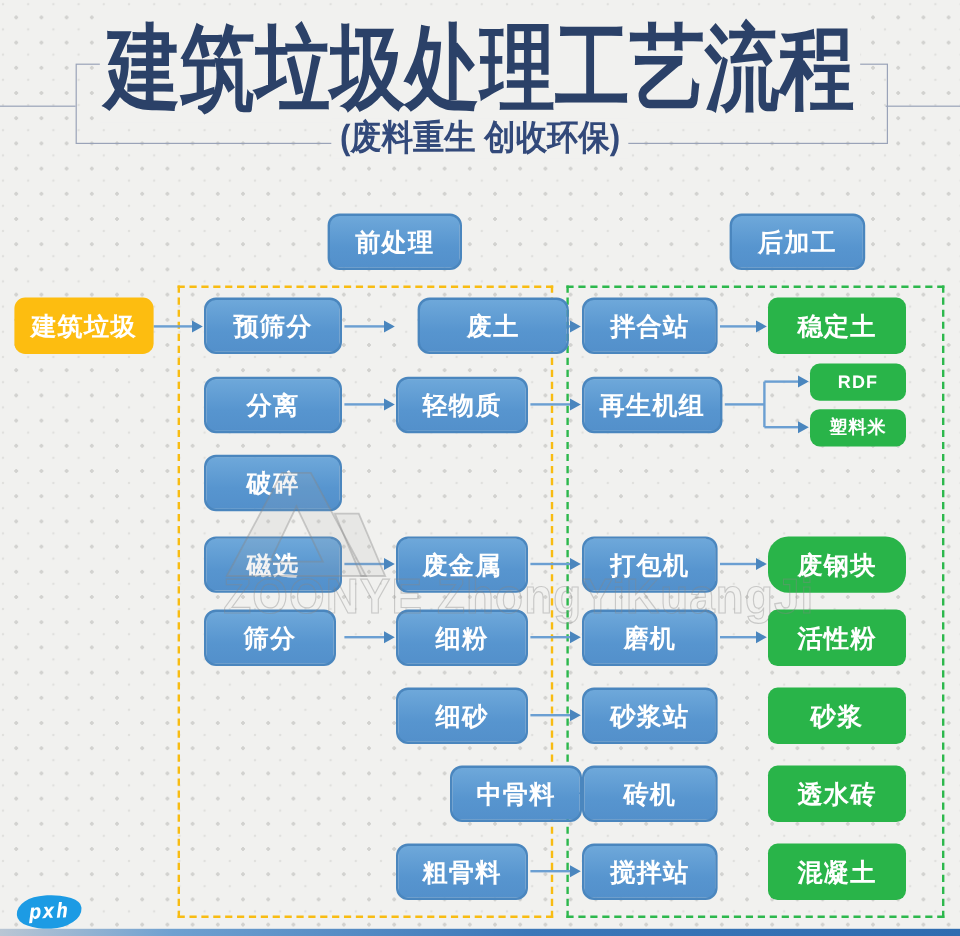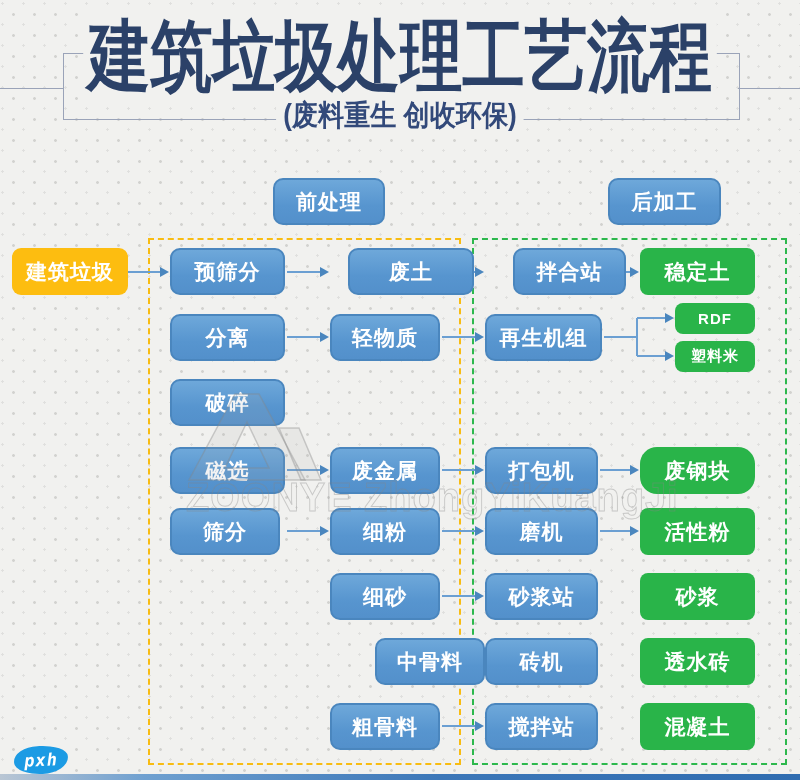--- a/index.html
+++ b/index.html
@@ -115,21 +115,21 @@
       <div class="aline" style="left: 442px; top: 725px; width: 33px; height: 2px;"></div>
       <div class="ahead" style="left: 475px; top: 721px;"></div>
     </div>
 
   <div id="nodes">
       <div class="node section" style="left: 250px; top: 178px; width: 112px; height: 47px; margin-left: 23px;">前处理</div>
       <div class="node section" style="left: 560px; top: 178px; width: 113px; height: 47px; margin-left: 48px;">后加工</div>
       <div class="node source" style="left: 12px; top: 248px; width: 116px; height: 47px;">建筑垃圾</div>
       <div class="node process" style="left: 170px; top: 248px; width: 115px; height: 47px;">预筛分</div>
       <div class="node process" style="left: 348px; top: 248px; width: 126px; height: 47px;">废土</div>
-      <div class="node process" style="left: 485px; top: 248px; width: 113px; height: 47px; margin-left: 28px;">拌合站</div>
+      <div class="node process" style="left: 485px; top: 248px; width: 113px; height: 47px;">拌合站</div>
       <div class="node output" style="left: 640px; top: 248px; width: 115px; height: 47px;">稳定土</div>
       <div class="node process" style="left: 170px; top: 314px; width: 115px; height: 47px;">分离</div>
       <div class="node process" style="left: 330px; top: 314px; width: 110px; height: 47px;">轻物质</div>
       <div class="node process" style="left: 485px; top: 314px; width: 117px; height: 47px;">再生机组</div>
       <div class="node output-sm" style="left: 675px; top: 303px; width: 80px; height: 31px;">RDF</div>
       <div class="node output-sm" style="left: 675px; top: 341px; width: 80px; height: 31px;">塑料米</div>
       <div class="node process" style="left: 170px; top: 379px; width: 115px; height: 47px;">破碎</div>
       <div class="node process" style="left: 170px; top: 447px; width: 115px; height: 47px;">磁选</div>
       <div class="node process" style="left: 330px; top: 447px; width: 110px; height: 47px;">废金属</div>
       <div class="node process" style="left: 485px; top: 447px; width: 113px; height: 47px;">打包机</div>

